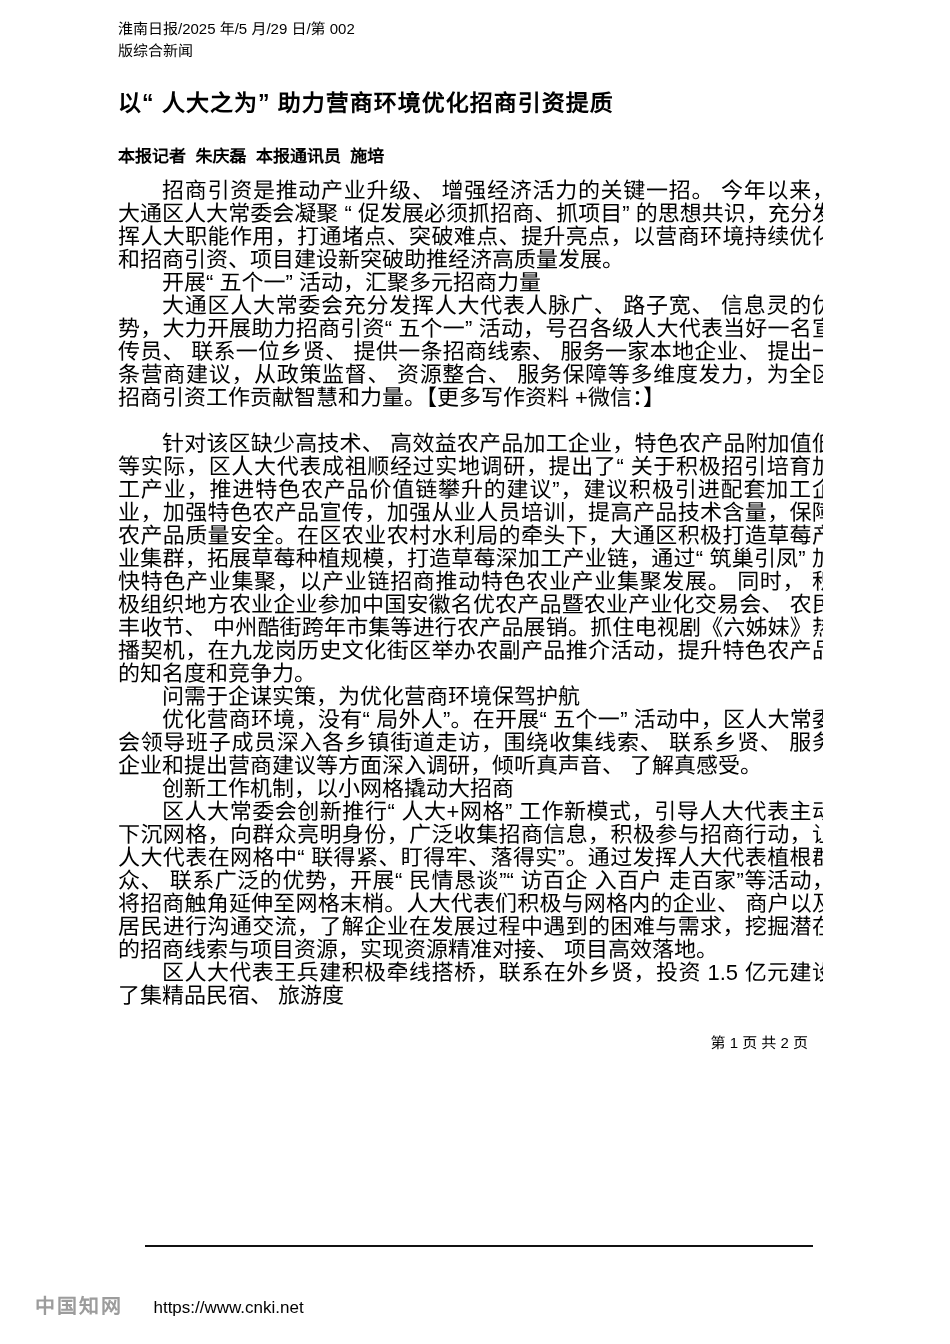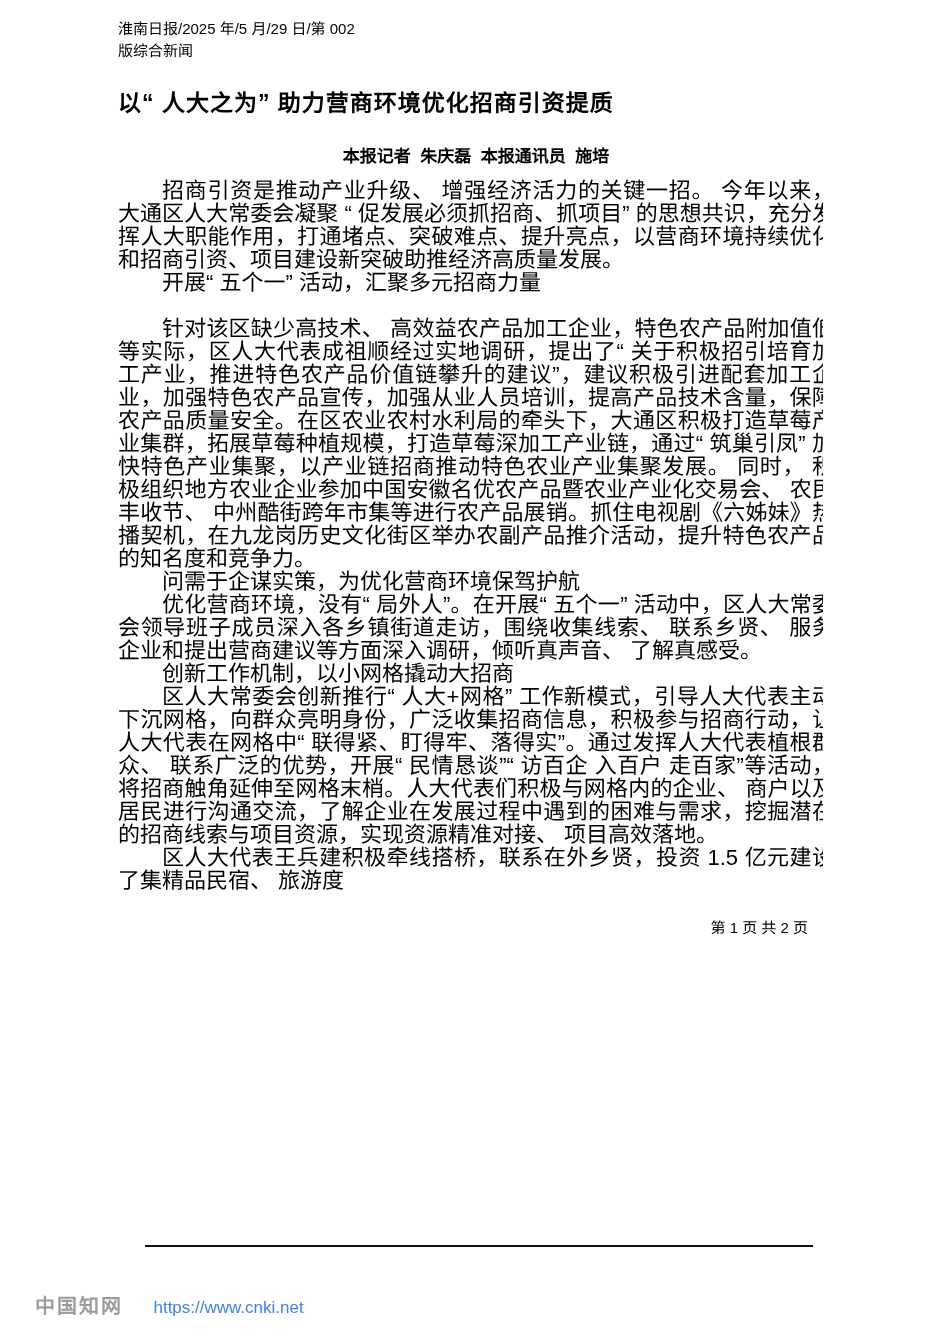--- a/index.html
+++ b/index.html
@@ -30,21 +30,20 @@
   .article-title {
     margin: 26px 0 0 0;
     text-align: left;
     font-size: 23px;
     font-weight: bold;
     line-height: 30px;
     letter-spacing: 1px;
   }
   .article-byline {
     margin-top: 24px;
-    text-align: center;
     font-size: 17px;
     font-weight: bold;
     white-space: pre-wrap;
   }
   .article-body {
     margin-top: 12px;
     font-size: 22px;
     line-height: 23px;
     text-align: justify;
   }
@@ -98,33 +97,34 @@
       <div>版综合新闻</div>
     </div>
 
     <h1 class="article-title">以“ 人大之为” 助力营商环境优化招商引资提质</h1>
 
     <div class="article-byline">本报记者  朱庆磊  本报通讯员  施培</div>
 
     <div class="article-body">
       <p>招商引资是推动产业升级、 增强经济活力的关键一招。 今年以来， 大通区人大常委会凝聚 “ 促发展必须抓招商、抓项目” 的思想共识，充分发挥人大职能作用，打通堵点、突破难点、提升亮点，以营商环境持续优化和招商引资、项目建设新突破助推经济高质量发展。</p>
       <p>开展“ 五个一” 活动，汇聚多元招商力量</p>
+      <p>大通区人大常委会充分发挥人大代表人脉广、 路子宽、 信息灵的优势，大力开展助力招商引资“ 五个一” 活动，号召各级人大代表当好一名宣传员、 联系一位乡贤、 提供一条招商线索、 服务一家本地企业、 提出一条营商建议，从政策监督、 资源整合、 服务保障等多维度发力，为全区招商引资工作贡献智慧和力量。【更多写作资料 +微信：】</p>
       <div class="para-spacer"></div>
       <p>针对该区缺少高技术、 高效益农产品加工企业，特色农产品附加值低等实际，区人大代表成祖顺经过实地调研，提出了“ 关于积极招引培育加工产业，推进特色农产品价值链攀升的建议”，建议积极引进配套加工企业，加强特色农产品宣传，加强从业人员培训，提高产品技术含量，保障农产品质量安全。在区农业农村水利局的牵头下，大通区积极打造草莓产业集群，拓展草莓种植规模，打造草莓深加工产业链，通过“ 筑巢引凤” 加快特色产业集聚，以产业链招商推动特色农业产业集聚发展。 同时， 积极组织地方农业企业参加中国安徽名优农产品暨农业产业化交易会、 农民丰收节、 中州酷街跨年市集等进行农产品展销。抓住电视剧《六姊妹》热播契机，在九龙岗历史文化街区举办农副产品推介活动，提升特色农产品的知名度和竞争力。</p>
       <p>问需于企谋实策，为优化营商环境保驾护航</p>
       <p>优化营商环境，没有“ 局外人”。在开展“ 五个一” 活动中，区人大常委会领导班子成员深入各乡镇街道走访，围绕收集线索、 联系乡贤、 服务企业和提出营商建议等方面深入调研，倾听真声音、 了解真感受。</p>
       <p>创新工作机制，以小网格撬动大招商</p>
       <p>区人大常委会创新推行“ 人大+网格” 工作新模式，引导人大代表主动下沉网格，向群众亮明身份，广泛收集招商信息，积极参与招商行动，让人大代表在网格中“ 联得紧、盯得牢、落得实”。通过发挥人大代表植根群众、 联系广泛的优势，开展“ 民情恳谈”“ 访百企 入百户 走百家”等活动，将招商触角延伸至网格末梢。人大代表们积极与网格内的企业、 商户以及居民进行沟通交流，了解企业在发展过程中遇到的困难与需求，挖掘潜在的招商线索与项目资源，实现资源精准对接、 项目高效落地。</p>
       <p>区人大代表王兵建积极牵线搭桥，联系在外乡贤，投资 1.5 亿元建设了集精品民宿、 旅游度</p>
     </div>
 
     <div class="page-footer">第 1 页 共 2 页</div>
 
   </div>
 
   <div class="footer-divider"></div>
 
   <div class="watermark">
     <span class="watermark-brand" style="color: rgb(156, 156, 156);">中国知网</span>
-    <span class="watermark-url" style="color: #3b82f6;">https://www.cnki.net</span>
+    <span class="watermark-url" style="color: #000000;">https://www.cnki.net</span>
   </div>
 
 </div>
 
 </body></html>

